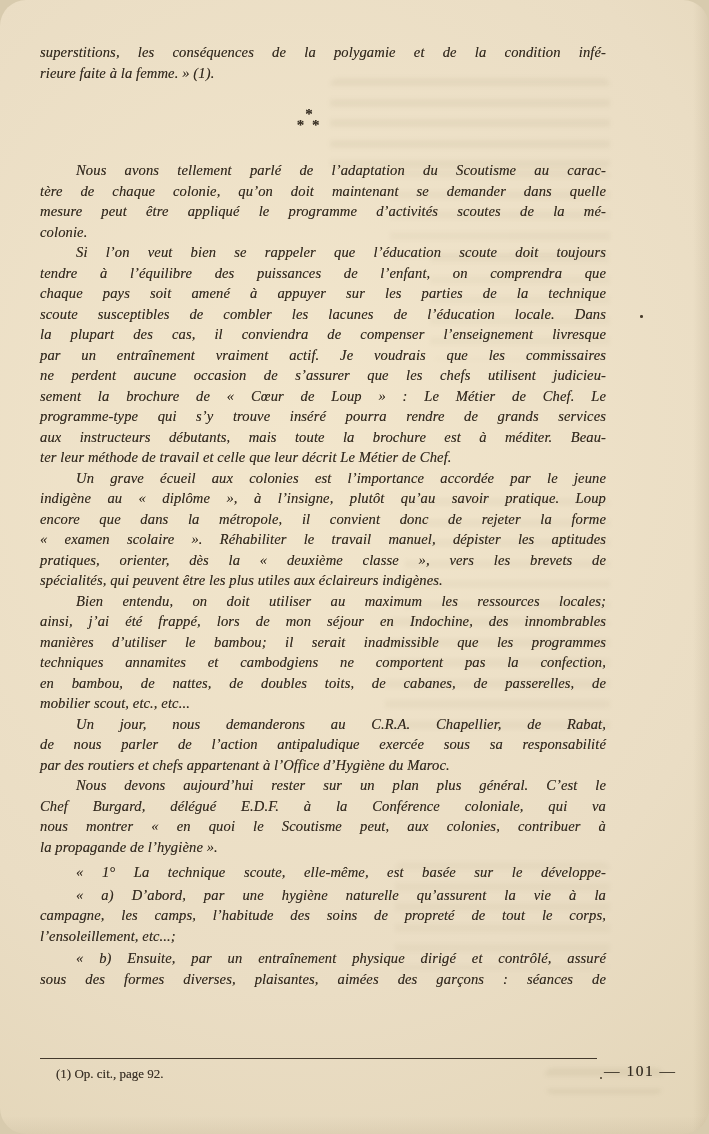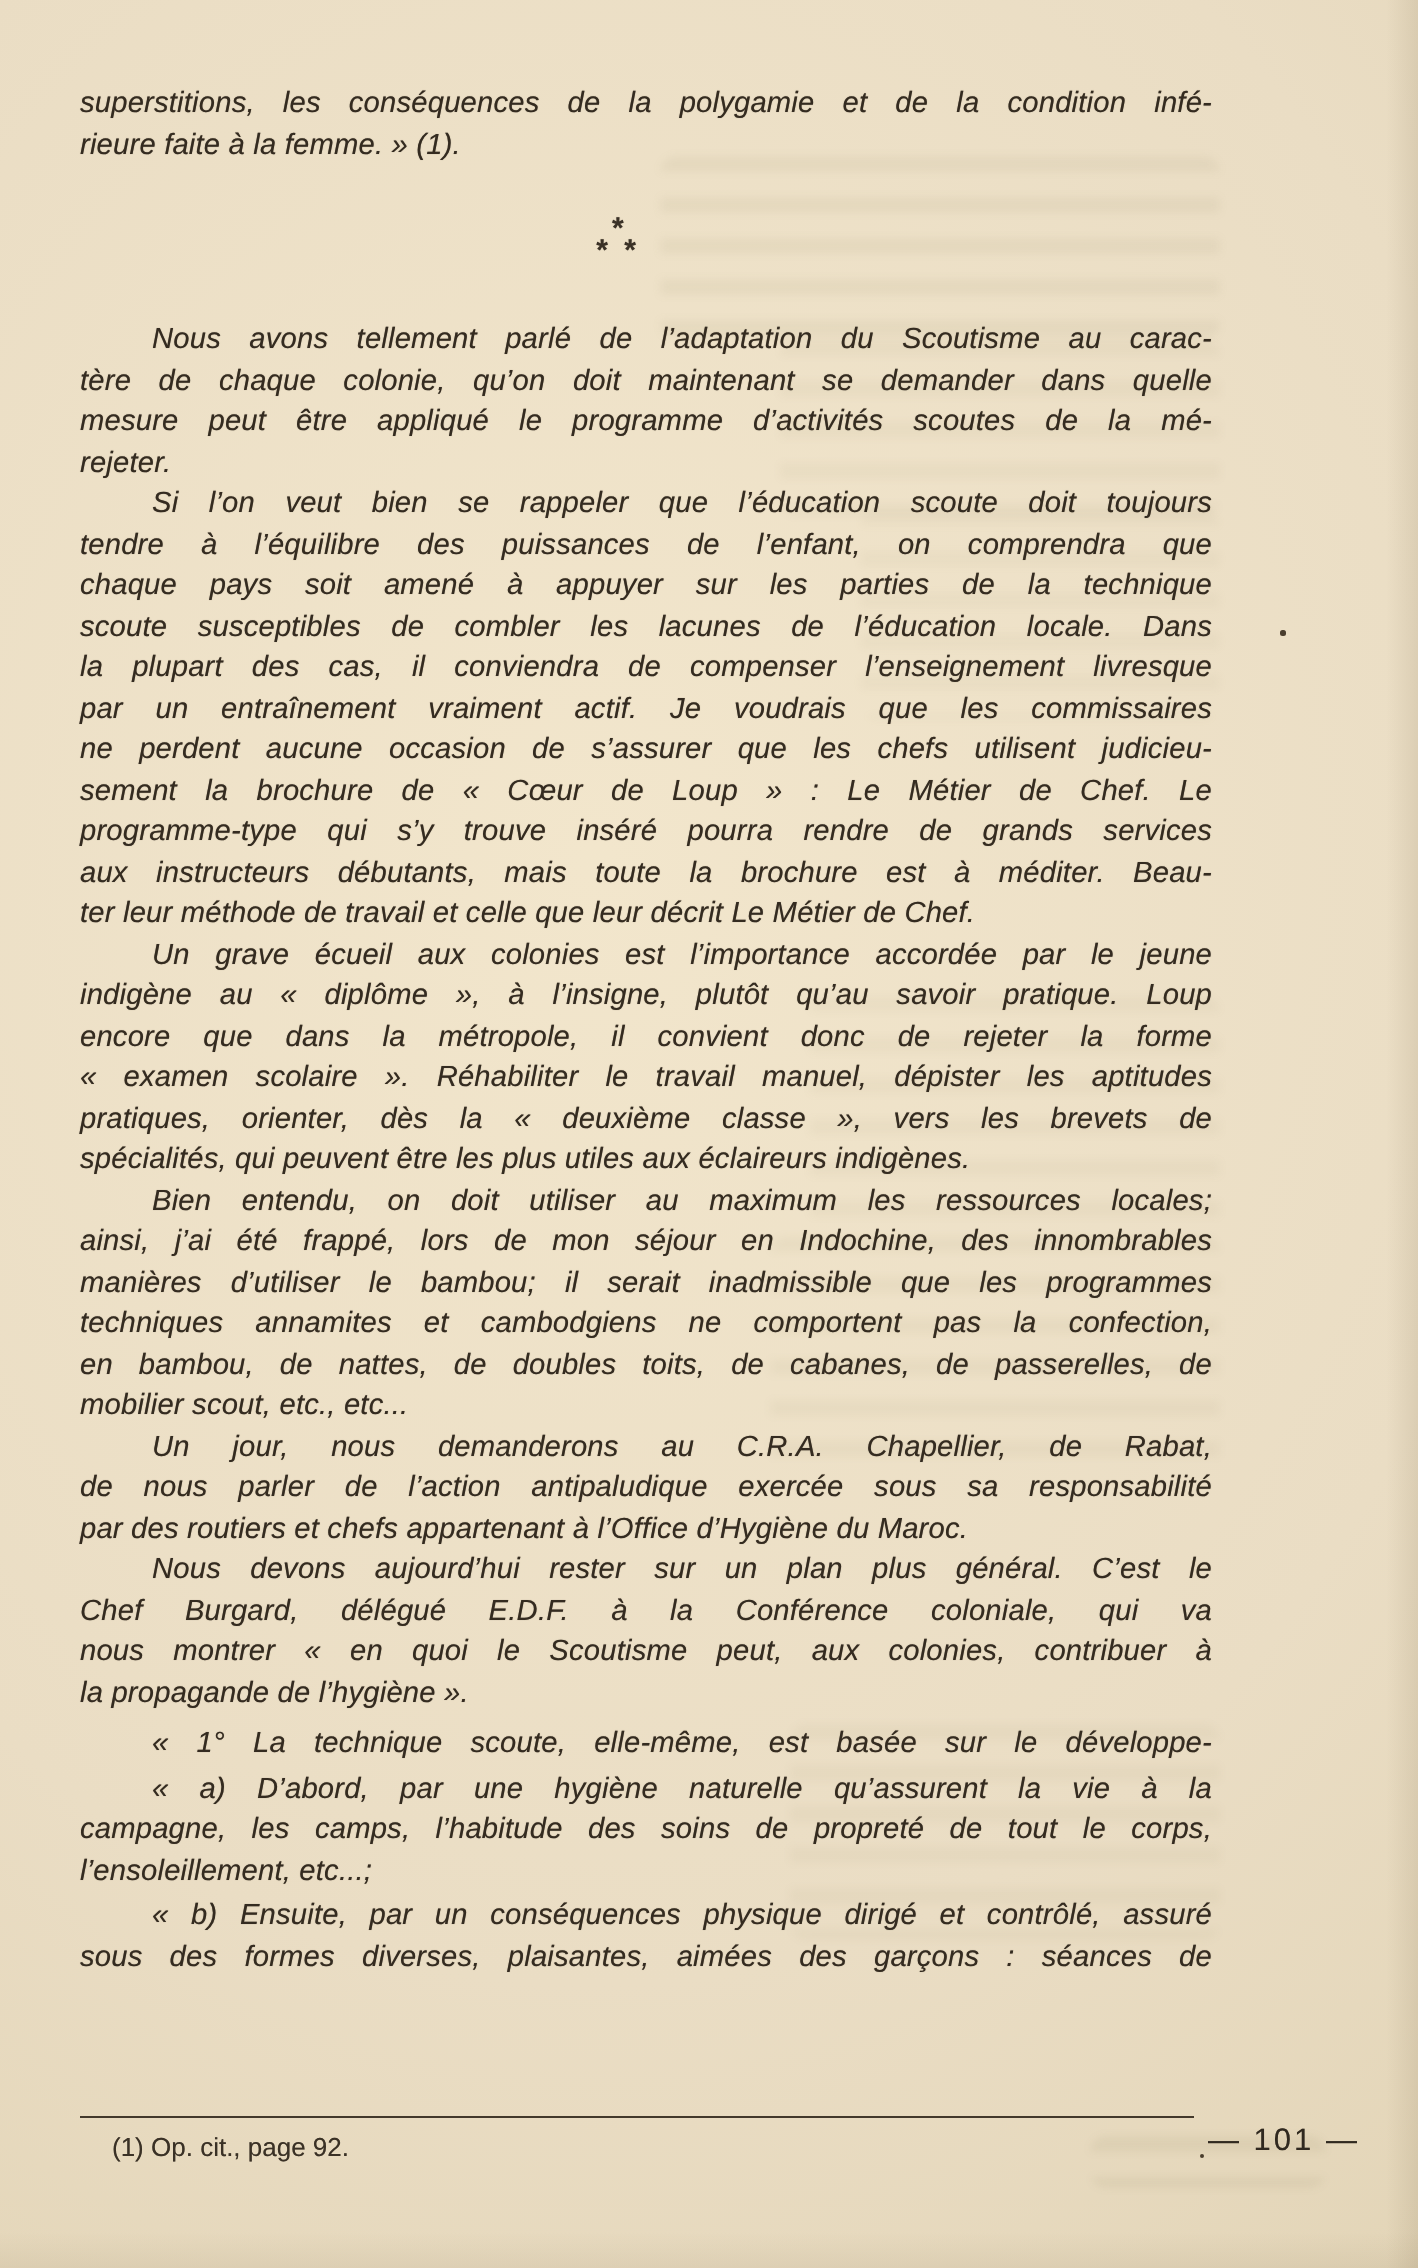--- a/index.html
+++ b/index.html
@@ -3,22 +3,23 @@
 <meta charset="utf-8">
 <style>
   html,body{margin:0;padding:0;background:#d8cbae;}
   .page{
     position:relative;
     width:709px;height:1134px;
     overflow:hidden;
     background:
       radial-gradient(ellipse 120% 90% at 42% 38%, rgba(243,231,205,.9) 0%, rgba(234,221,196,.85) 55%, rgba(226,212,182,.9) 85%, rgba(216,201,168,.95) 100%),
       #eaddc4;
-    font-family:Liberation Sans, sans-serif;
+    font-family:Liberation Serif, serif;
     color:#342b20;
+    border-radius:26px;
   }
   .edge-right{position:absolute;top:0;right:0;width:16px;height:100%;
     background:linear-gradient(to right, rgba(110,92,60,0) 0%, rgba(110,92,60,.12) 100%);}
   .edge-bottom{position:absolute;bottom:0;left:0;width:100%;height:18px;
     background:linear-gradient(to bottom, rgba(110,92,60,0) 0%, rgba(110,92,60,.08) 100%);}
   
   .ghost{
     position:absolute;pointer-events:none;
     background-image:repeating-linear-gradient(180deg,
       rgba(148,138,102,.16) 0px, rgba(148,138,102,.16) 8px,
@@ -85,21 +86,21 @@
 
     <div class="asterism">
       <div class="ast-top">*</div>
       <div class="ast-bottom">* *</div>
     </div>
 
     <div class="para ind">
       <div class="line j">Nous avons tellement parlé de l’adaptation du Scoutisme au carac-</div>
       <div class="line j">tère de chaque colonie, qu’on doit maintenant se demander dans quelle</div>
       <div class="line j">mesure peut être appliqué le programme d’activités scoutes de la mé-</div>
-      <div class="line last">rejeter.</div>
+      <div class="line last">colonie.</div>
     </div>
 
     <div class="para ind">
       <div class="line j">Si l’on veut bien se rappeler que l’éducation scoute doit toujours</div>
       <div class="line j">tendre à l’équilibre des puissances de l’enfant, on comprendra que</div>
       <div class="line j">chaque pays soit amené à appuyer sur les parties de la technique</div>
       <div class="line j">scoute susceptibles de combler les lacunes de l’éducation locale. Dans</div>
       <div class="line j">la plupart des cas, il conviendra de compenser l’enseignement livresque</div>
       <div class="line j">par un entraînement vraiment actif. Je voudrais que les commissaires</div>
       <div class="line j">ne perdent aucune occasion de s’assurer que les chefs utilisent judicieu-</div>
@@ -145,21 +146,21 @@
       <div class="line j">« 1° La technique scoute, elle-même, est basée sur le développe-</div>
     </div>
 
     <div class="para ind sp2">
       <div class="line j">« a) D’abord, par une hygiène naturelle qu’assurent la vie à la</div>
       <div class="line j">campagne, les camps, l’habitude des soins de propreté de tout le corps,</div>
       <div class="line last">l’ensoleillement, etc...;</div>
     </div>
 
     <div class="para ind sp2">
-      <div class="line j">« b) Ensuite, par un conséquences physique dirigé et contrôlé, assuré</div>
+      <div class="line j">« b) Ensuite, par un entraînement physique dirigé et contrôlé, assuré</div>
       <div class="line j">sous des formes diverses, plaisantes, aimées des garçons : séances de</div>
     </div>
 
   </div>
 
   <div class="footnote-rule"></div>
   <div class="footnote">(1) Op. cit., page 92.</div>
   <div class="page-number">— 101 —</div>
 
   <div class="edge-right"></div>

